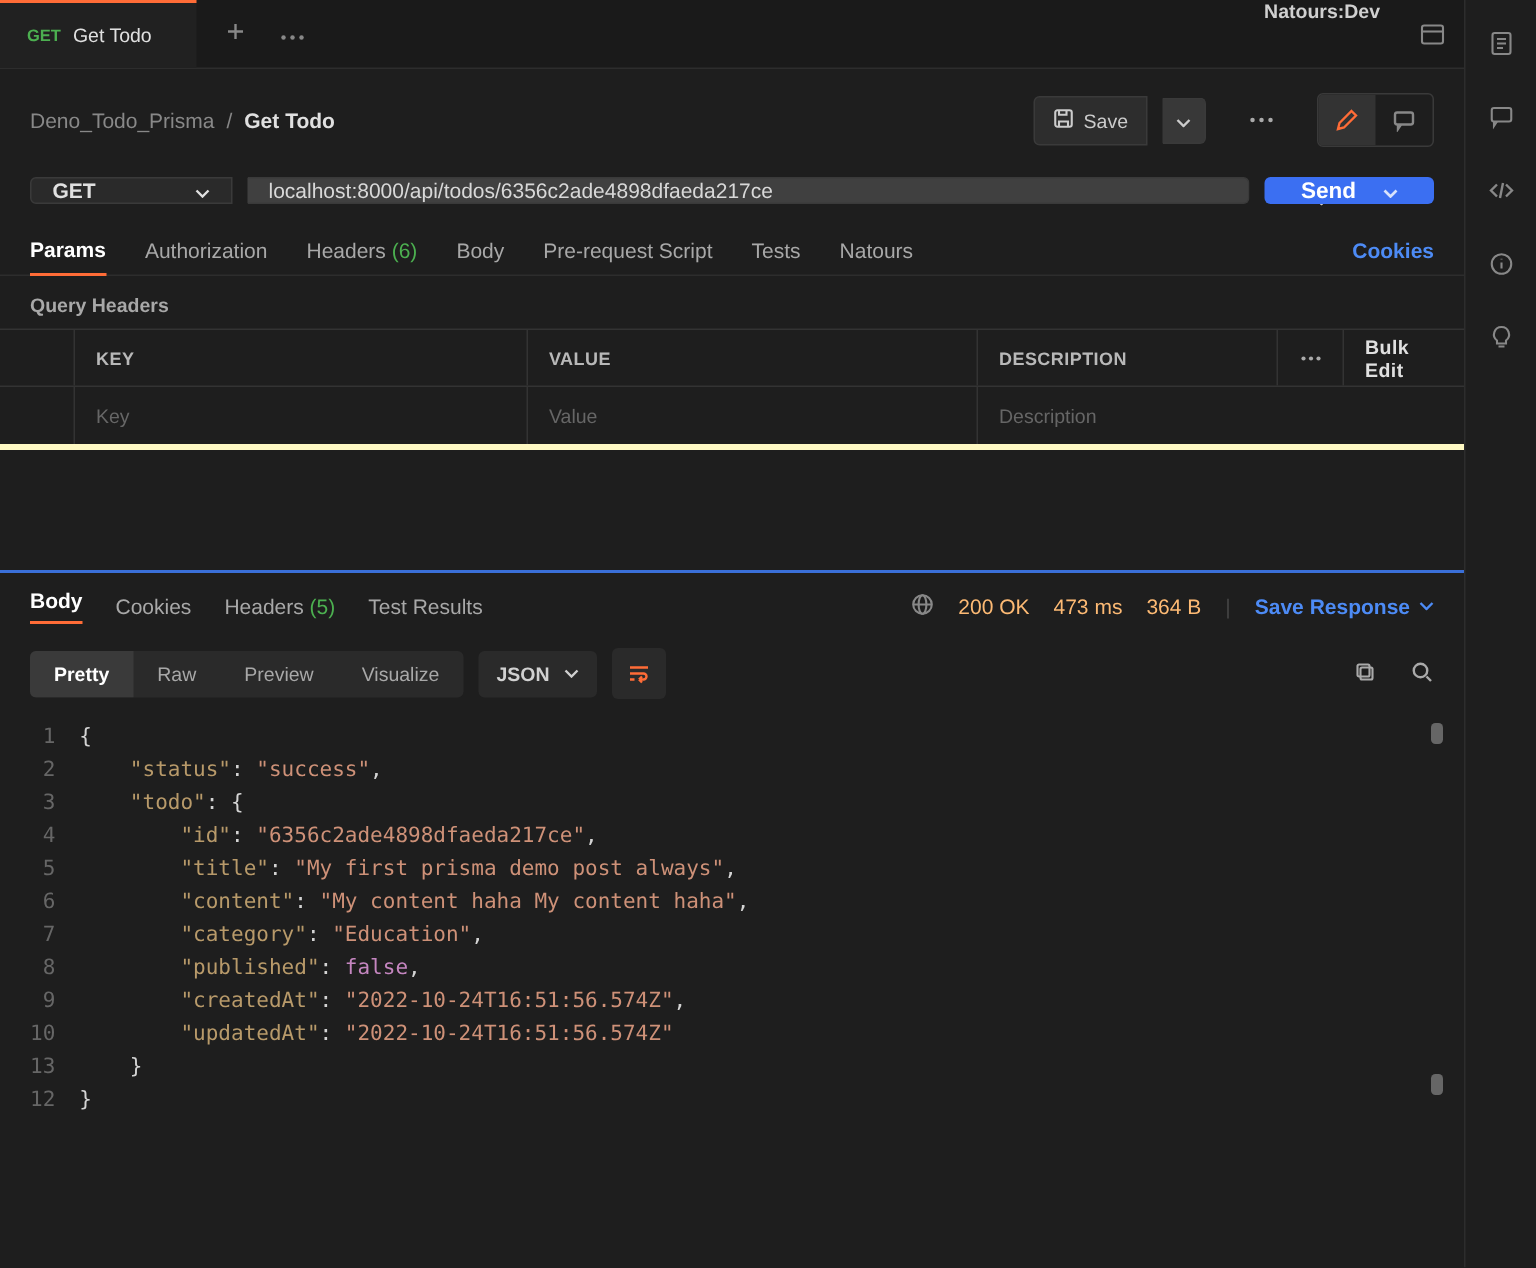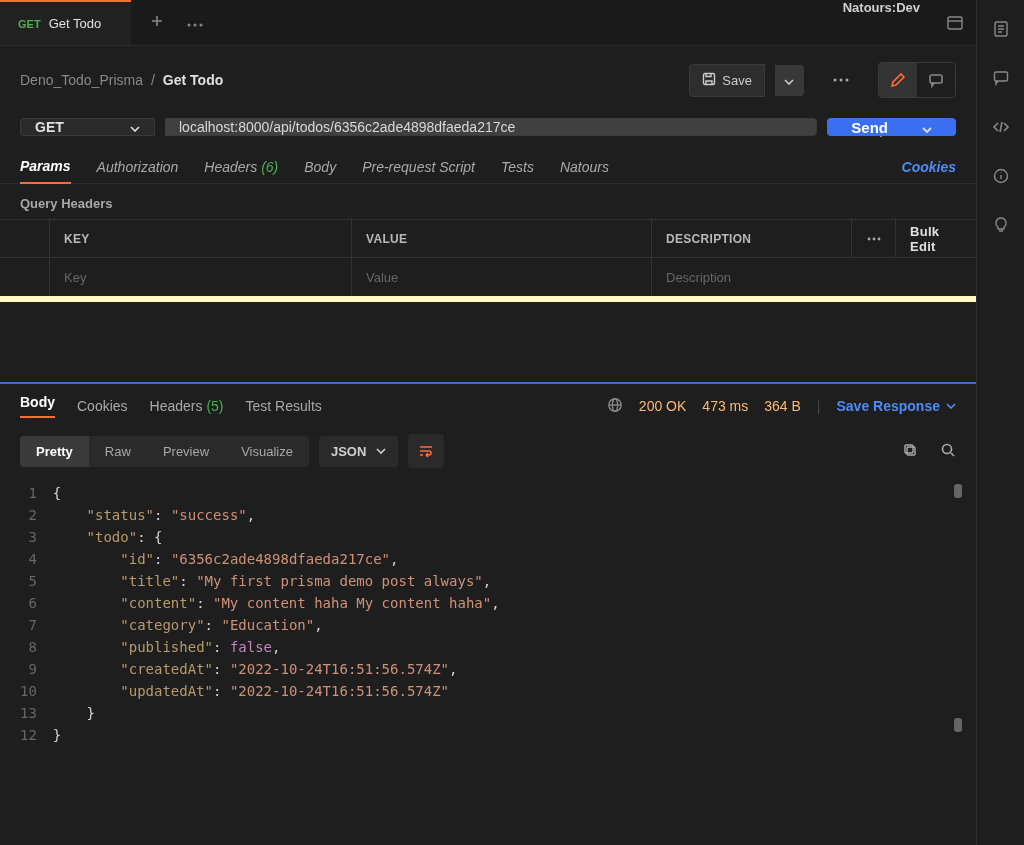--- a/index.html
+++ b/index.html
@@ -100,38 +100,38 @@
     font-weight: 600; font-size: 14px; cursor: pointer;
   }
   .url-input {
     flex: 1; background: #404040; border: 1px solid #3a3a3a; border-left: none;
     border-radius: 0 4px 4px 0; color: #d8d8d8; padding: 0 14px; font-size: 14px;
     outline: none;
   }
   .send-btn {
     background: #3b6ff2; color: #fff; font-weight: 600; font-size: 15px;
     border: none; border-radius: 4px; padding: 0 24px;
-    display: flex; align-items: center; gap: 34px; cursor: pointer;
+    display: flex; align-items: center; gap: 18px; cursor: pointer;
   }
   .send-btn .chev { opacity: .8; }
 
   
   .req-tabs {
     display: flex; gap: 26px; padding: 0 20px; align-items: center; height: 36px;
-    color: #a8a8a8; font-size: 14px; border-bottom: 1px solid #2d2d2d; font-style: italic;
+    color: #a8a8a8; font-size: 14px; border-bottom: 1px solid #2d2d2d;
   }
   .req-tabs .tab { cursor: pointer; padding: 8px 0; }
   .req-tabs .tab.active { color: #fff; border-bottom: 2px solid #ff6c37; font-weight: 600; margin-bottom: -1px; }
   .req-tabs .count { color: #4caf50; }
   .req-tabs .cookies-link { margin-left: auto; color: #4d8bf5; font-weight: 600; cursor: pointer; }
 
   .query-label { color: #a8a8a8; font-size: 13px; padding: 12px 20px 8px 20px; font-weight: 600; }
 
   
-  .params-table { border-top: 1px solid #333; border-bottom: 6px solid #fef9c3; }
+  .params-table { border-top: 1px solid #333; border-bottom: 4px solid #fef9c3; }
   .params-header, .params-row {
     display: flex; align-items: center; height: 38px;
   }
   .params-header { border-bottom: 1px solid #333; color: #b8b8b8; font-size: 12px; letter-spacing: .3px; font-weight: 600; }
   .pcell { padding: 0 14px; border-right: 1px solid #333; height: 100%; display: flex; align-items: center; }
   .pcell.lead { width: 50px; border-right: 1px solid #333; }
   .pcell.key { width: 302px; }
   .pcell.val { width: 300px; }
   .pcell.desc { flex: 1; }
   .pcell.menu { width: 44px; justify-content: center; color: #aaa; cursor: pointer; }

